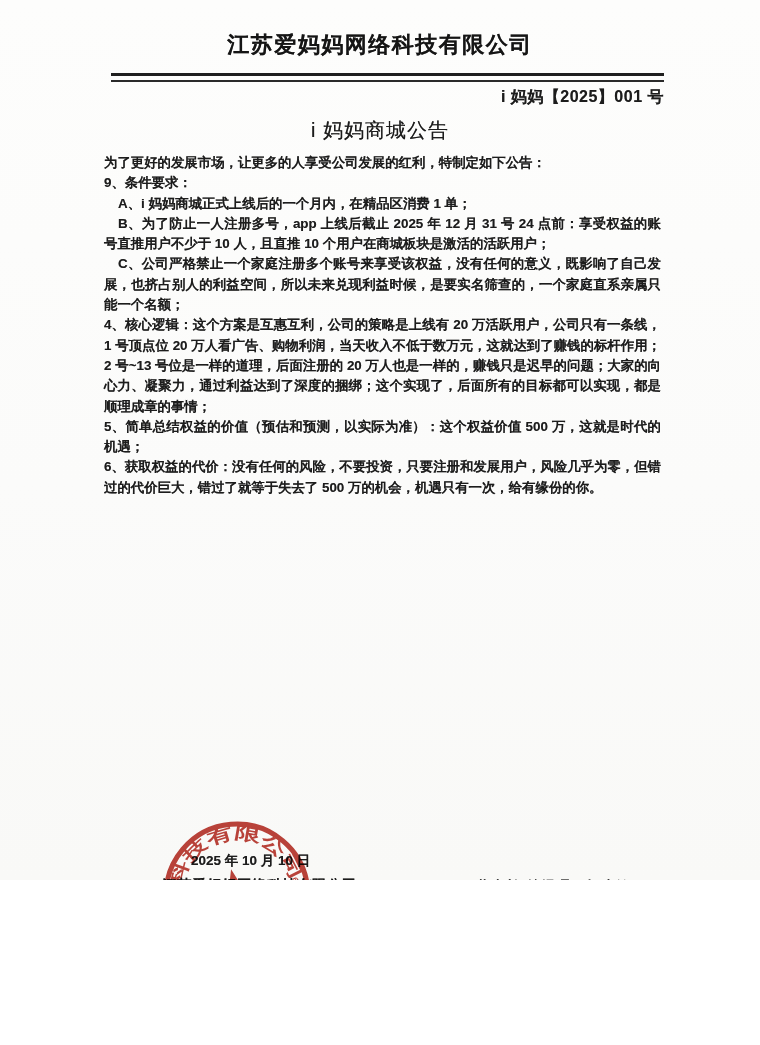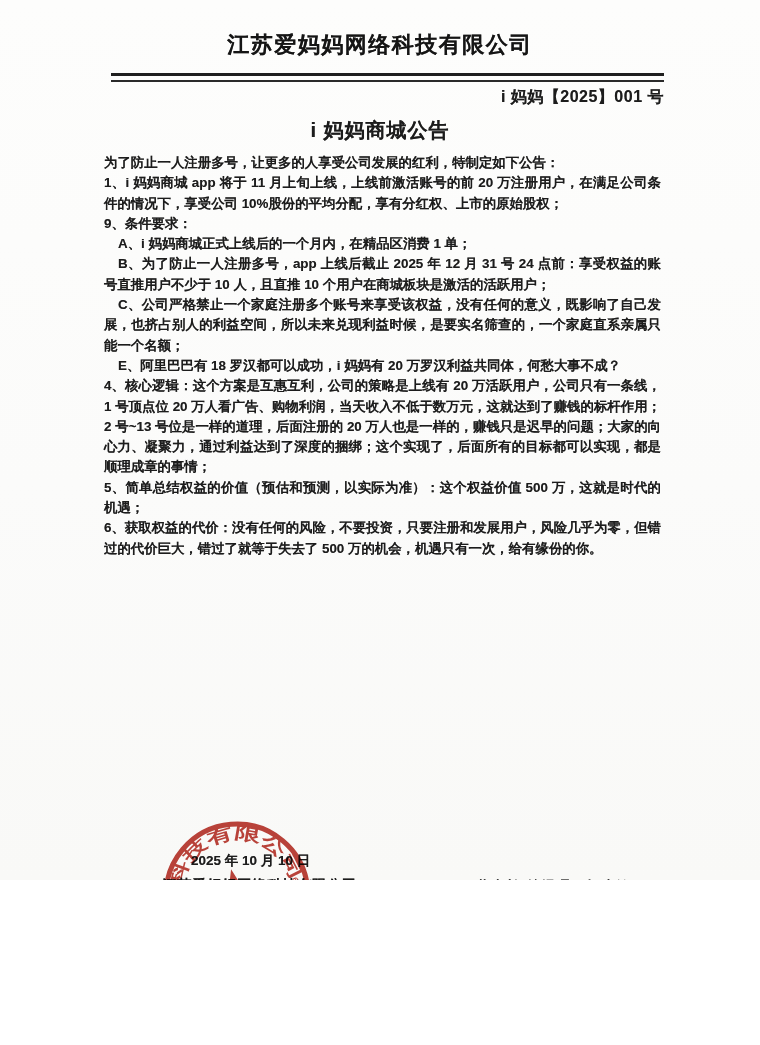--- a/index.html
+++ b/index.html
@@ -17,21 +17,21 @@
   .rule-top{
     width:553px;margin:13px 0 0 111px;height:4px;
     border-top:3px solid #1f1f1f;border-bottom:2px solid #2a2a2a;
   }
   .doc-number{
     width:553px;margin:5px 0 0 111px;text-align:right;
     font-size:16px;font-weight:700;letter-spacing:.5px;
     text-shadow:0 0 .5px rgba(0,0,0,.5);
   }
   .heading{
-    text-align:center;font-size:20px;font-weight:700;margin-top:9px;
+    text-align:center;font-size:20px;font-weight:400;margin-top:9px;
     letter-spacing:1px;text-shadow:0 0 .6px rgba(0,0,0,.6);
   }
   .body-text{
     width:557px;margin:9px 0 0 104px;
     font-size:13.4px;line-height:20.3px;font-weight:600;
     text-align:justify;text-shadow:0 0 .5px rgba(0,0,0,.45);
   }
   .body-text p{margin:0;}
   .body-text p.indent{text-indent:14px;}
   .sig{position:absolute;font-weight:700;white-space:nowrap;
@@ -74,27 +74,25 @@
 
   <div class="title">江苏爱妈妈网络科技有限公司</div>
 
   <div class="rule-top"></div>
 
   <div class="doc-number">i 妈妈【2025】001 号</div>
 
   <div class="heading">i 妈妈商城公告</div>
 
   <div class="body-text">
-      <p class="">为了防止一人注册多号，让更多的人享受公司发展的红利，特制定如下公告：</p>
-      <p class="">1、i 妈妈商城 app 将于 11 月上旬上线，上线前激活账号的前 20 万注册用户，在满足公司条件的情况下，享受公司 10%股份的平均分配，享有分红权、上市的原始股权；</p>
+      <p class="">为了更好的发展市场，让更多的人享受公司发展的红利，特制定如下公告：</p>
       <p class="">9、条件要求：</p>
       <p class="indent">A、i 妈妈商城正式上线后的一个月内，在精品区消费 1 单；</p>
       <p class="indent">B、为了防止一人注册多号，app 上线后截止 2025 年 12 月 31 号 24 点前：享受权益的账号直推用户不少于 10 人，且直推 10 个用户在商城板块是激活的活跃用户；</p>
       <p class="indent">C、公司严格禁止一个家庭注册多个账号来享受该权益，没有任何的意义，既影响了自己发展，也挤占别人的利益空间，所以未来兑现利益时候，是要实名筛查的，一个家庭直系亲属只能一个名额；</p>
-      <p class="indent">E、阿里巴巴有 18 罗汉都可以成功，i 妈妈有 20 万罗汉利益共同体，何愁大事不成？</p>
       <p class="">4、核心逻辑：这个方案是互惠互利，公司的策略是上线有 20 万活跃用户，公司只有一条线，1 号顶点位 20 万人看广告、购物利润，当天收入不低于数万元，这就达到了赚钱的标杆作用；2 号~13 号位是一样的道理，后面注册的 20 万人也是一样的，赚钱只是迟早的问题；大家的向心力、凝聚力，通过利益达到了深度的捆绑；这个实现了，后面所有的目标都可以实现，都是顺理成章的事情；</p>
       <p class="">5、简单总结权益的价值（预估和预测，以实际为准）：这个权益价值 500 万，这就是时代的机遇；</p>
       <p class="">6、获取权益的代价：没有任何的风险，不要投资，只要注册和发展用户，风险几乎为零，但错过的代价巨大，错过了就等于失去了 500 万的机会，机遇只有一次，给有缘份的你。</p>
     </div>
 
   <div class="sig sig-company">江苏爱妈妈网络科技有限公司</div>
   <div class="sig sig-date">2025 年 10 月 10 日</div>
   <div class="sig sig-exec">董事长/总经理：杨晓铭</div>
 
   <svg class="round-seal" viewBox="0 0 150 150" xmlns="http://www.w3.org/2000/svg">

